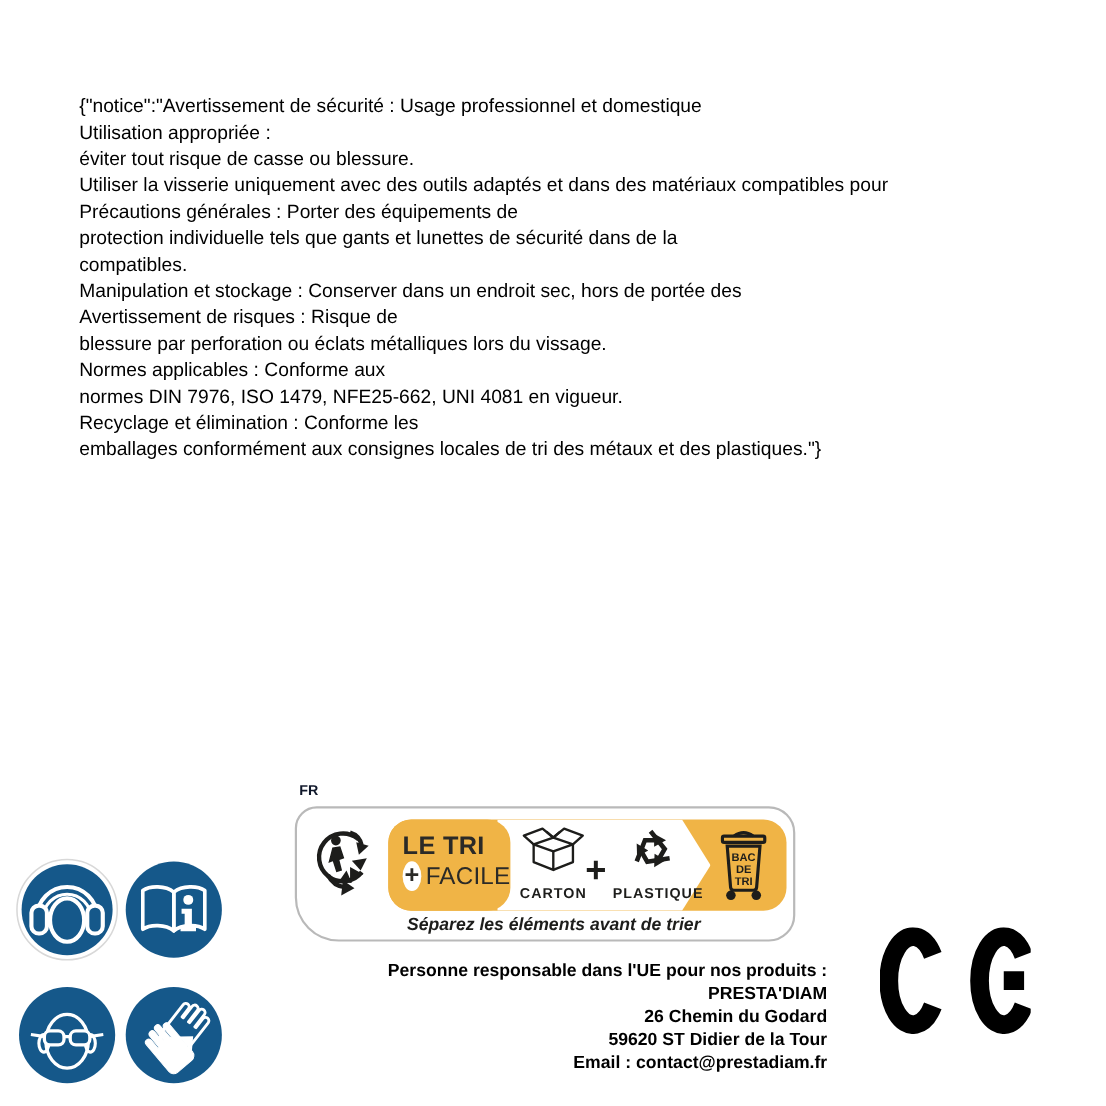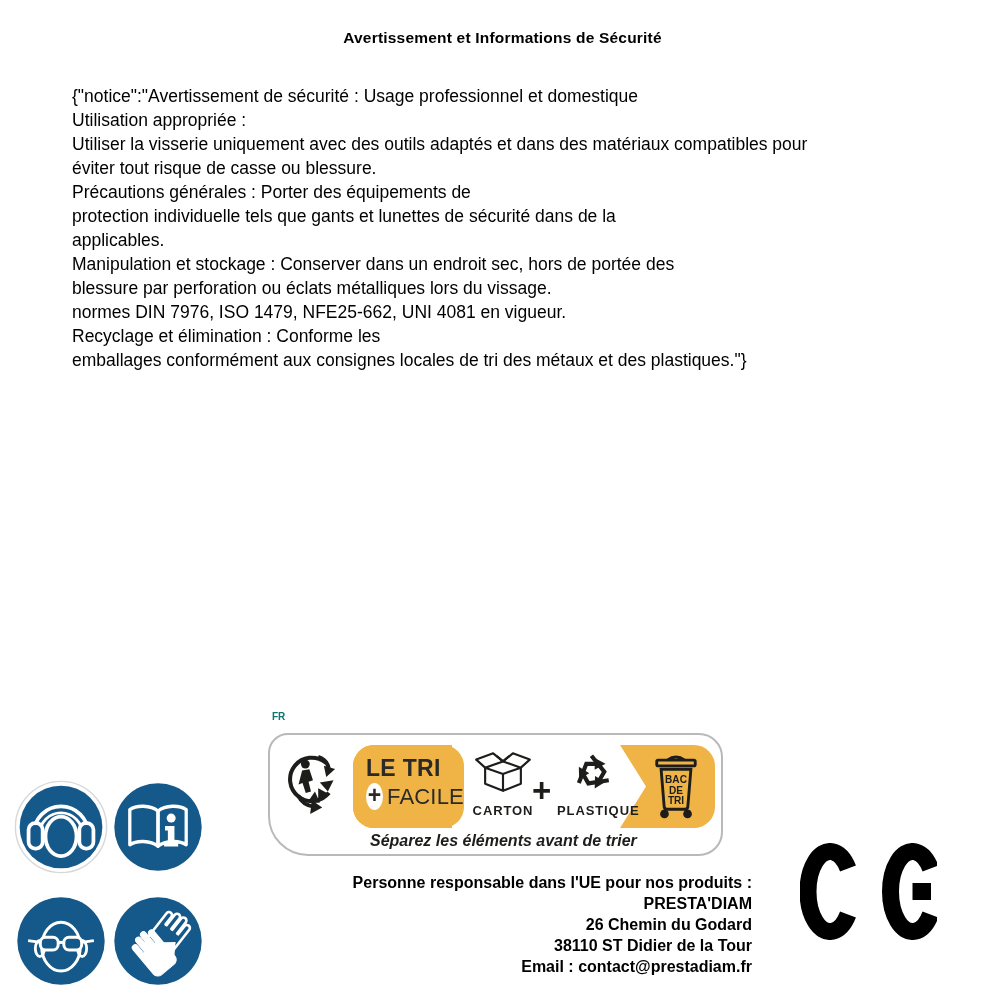--- a/index.html
+++ b/index.html
@@ -20,21 +20,21 @@
 
   
   .safety-grid {
     position:absolute; left:14px; top:780px; width:194px;
     display:grid; grid-template-columns:94px 94px; grid-auto-rows:94px;
     column-gap:3px; row-gap:20px;
   }
   .safety-grid svg { width:94px; height:94px; display:block; }
 
   
-  .fr-label { position:absolute; left:272px; top:711px; font-size:10px; font-weight:bold; color:#0f766e; }
+  .fr-label { position:absolute; left:272px; top:711px; font-size:13px; font-weight:bold; color:#0f172a; }
   .banner {
     position:absolute; left:268px; top:733px; width:455px; height:123px;
     background:#fff; border:2px solid #b9b9b9;
     border-radius:20px 24px 24px 40px;
   }
   .triman { position:absolute; left:11px; top:9px; width:68px; height:74px; }
   .yellow-band {
     position:absolute; left:83px; top:10px; width:362px; height:83px;
     background:#F0B446; border-radius:21px;
   }
@@ -72,32 +72,33 @@
   }
 
   
   .ce { position:absolute; left:800px; top:843px; width:137px; height:97px; }
 </style>
 </head>
 <body>
 
 <div class="page">
 
-  <div class="doc-title">Avertissement et Informations de Sécurité</div>
 
   <div class="notice">
     <div>{"notice":"Avertissement de sécurité : Usage professionnel et domestique</div>
     <div>Utilisation appropriée :</div>
+    <div>éviter tout risque de casse ou blessure.</div>
     <div>Utiliser la visserie uniquement avec des outils adaptés et dans des matériaux compatibles pour</div>
-    <div>éviter tout risque de casse ou blessure.</div>
     <div>Précautions générales : Porter des équipements de</div>
     <div>protection individuelle tels que gants et lunettes de sécurité dans de la</div>
-    <div>applicables.</div>
+    <div>compatibles.</div>
     <div>Manipulation et stockage : Conserver dans un endroit sec, hors de portée des</div>
+    <div>Avertissement de risques : Risque de</div>
     <div>blessure par perforation ou éclats métalliques lors du vissage.</div>
+    <div>Normes applicables : Conforme aux</div>
     <div>normes DIN 7976, ISO 1479, NFE25-662, UNI 4081 en vigueur.</div>
     <div>Recyclage et élimination : Conforme les</div>
     <div>emballages conformément aux consignes locales de tri des métaux et des plastiques."}</div>
   </div>
 
   <div class="safety-grid">
     <svg viewBox="0 0 100 100">
       <circle cx="50" cy="50" r="48.5" fill="#ffffff" stroke="#d8d8d8" stroke-width="1.5"></circle>
       <circle cx="50" cy="50" r="44" fill="#15588A"></circle>
       <path d="M21 57 A 29 29 0 0 1 79 57" fill="none" stroke="#fff" stroke-width="4"></path>
@@ -207,21 +208,21 @@
       <text x="26" y="53" text-anchor="middle" font-family="Liberation Sans, sans-serif" font-size="10.5" font-weight="bold" fill="#1d1d1b">TRI</text>
     </svg>
 
     <div class="tagline">Séparez les éléments avant de trier</div>
   </div>
 
   <div class="address">
     <div>Personne responsable dans l'UE pour nos produits :</div>
     <div>PRESTA'DIAM</div>
     <div>26 Chemin du Godard</div>
-    <div>38110 ST Didier de la Tour</div>
+    <div>59620 ST Didier de la Tour</div>
     <div>Email : contact@prestadiam.fr</div>
   </div>
 
   <svg class="ce" viewBox="0 0 137 97">
     <path d="M48 25.5 A 22 40 0 1 0 48 71.5" fill="none" stroke="#000" stroke-width="17"></path>
     <path d="M130.5 25.5 A 22 40 0 1 0 130.5 71.5" fill="none" stroke="#000" stroke-width="17"></path>
     <path d="M112.5 48.5 H 131" fill="none" stroke="#000" stroke-width="17"></path>
   </svg>
 
 </div>

